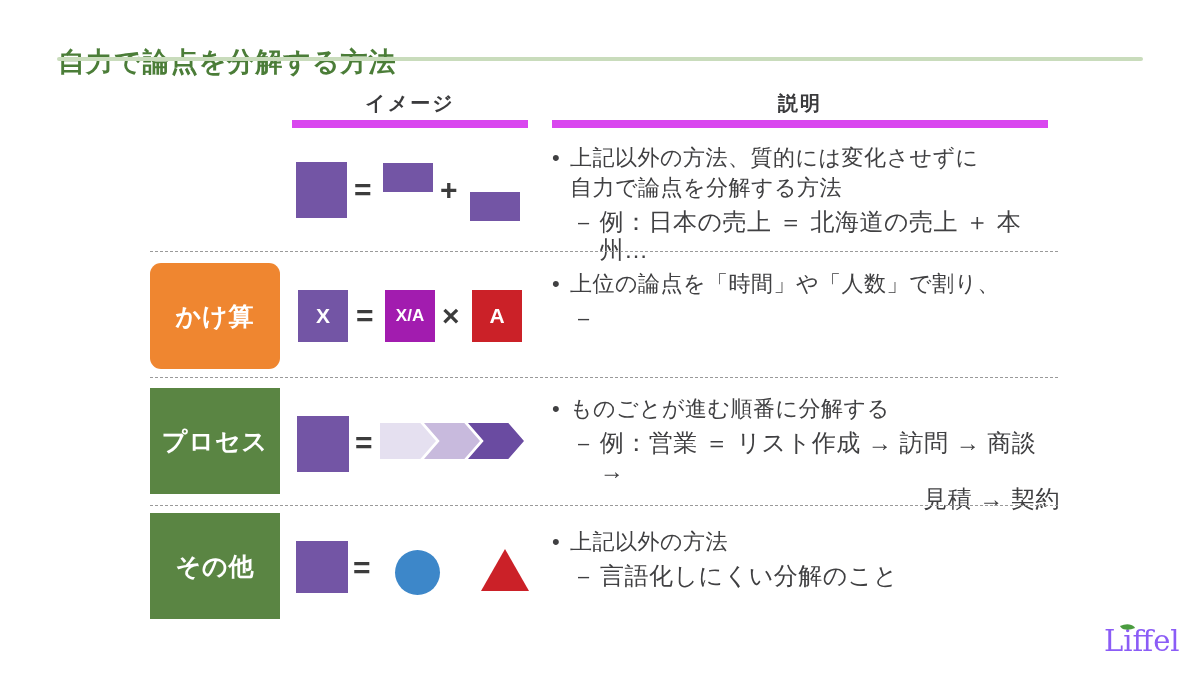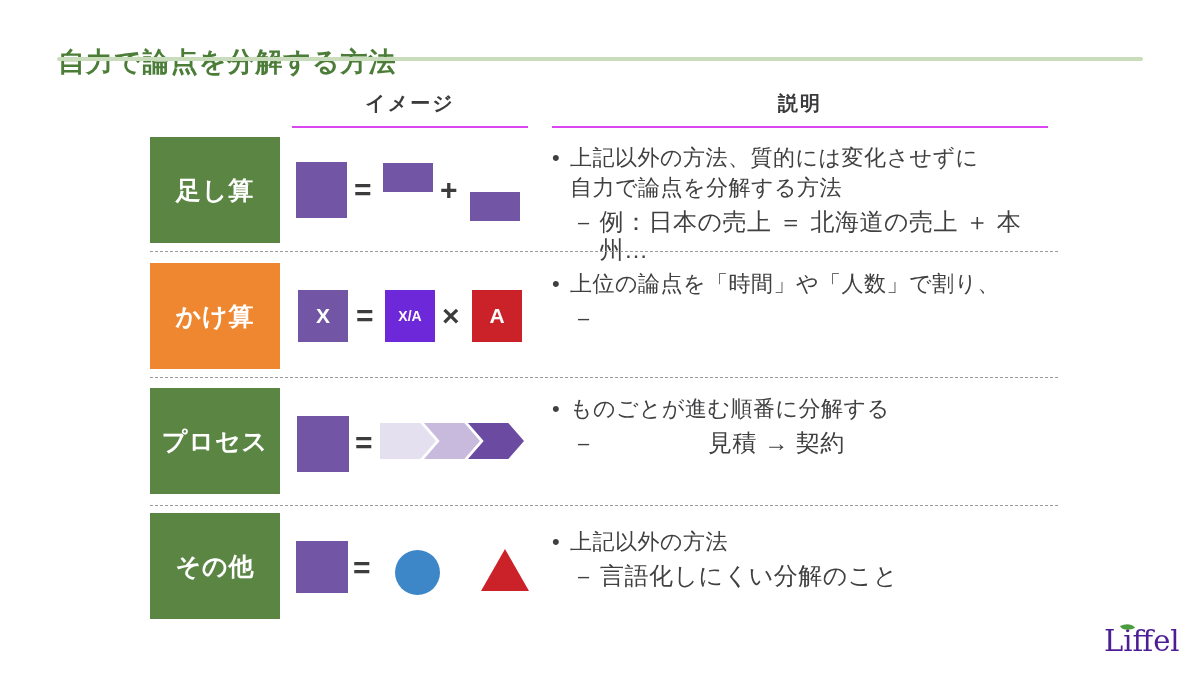--- a/index.html
+++ b/index.html
@@ -15,51 +15,51 @@
     font-size:27px; font-weight:700; color:#4b7d38; letter-spacing:1px;margin-top:28px;
   }
   .title-rule {
     position:absolute; left:57px; top:57px; width:1086px; height:4px;
     background:#c9dcbc; border-radius:2px;
   }
   
   .col-header {
     position:absolute; top:90px; height:38px;
     font-size:20px; font-weight:700; color:#3b3b3d; text-align:center;
-    border-bottom:2px solid #d946ef; padding-bottom:4px; letter-spacing:2px;
+    border-bottom:8px solid #d946ef; padding-bottom:4px; letter-spacing:2px;
   }
   .col-header.img-h  { left:292px; width:236px; }
   .col-header.desc-h { left:552px; width:496px; }
   
   .row { position:absolute; left:150px; width:910px; height:106px; }
   .row.r0 { top:137px; } .row.r1 { top:263px; } .row.r2 { top:388px; } .row.r3 { top:513px; }
   .sep {
     position:absolute; left:150px; width:908px; height:0;
     border-top:1px dashed #9a9a9a;
   }
   .sep.s0 { top:251px; } .sep.s1 { top:377px; } .sep.s2 { top:505px; }
   .label-box {
     position:absolute; left:0; top:0; width:130px; height:106px;
     display:flex; align-items:center; justify-content:center;
     color:#ffffff; font-size:25px; font-weight:700; letter-spacing:1px;
   }
   .label-green  { background:#5a8543; }
-  .label-orange { background:#ef8630; }
+  .label-orange { background:#ef8630;border-radius:11px; }
   
   .img-cell { position:absolute; left:142px; top:0; width:240px; height:106px; }
   .op {
     position:absolute; font-size:30px; font-weight:700; color:#3c3c3c;
     line-height:1;
   }
   .sq { position:absolute; background:#7355a5; }
   .sq.white-lab {
     display:flex; align-items:center; justify-content:center;
     color:#ffffff; font-weight:700; font-size:21px;
   }
-  .sq.blue { background:#6d28d9; font-size:14px; }
+  .sq.blue { background:#a21caf; font-size:17px; }
   .sq.red  { background:#cb2128; }
   .chev-strip { position:absolute; left:88px; top:35px; display:flex; }
   .chev { width:56px; height:36px; }
   .chev.c0 { background:#e5e0f0; clip-path:polygon(0 0, 72% 0, 100% 50%, 72% 100%, 0 100%); }
   .chev.c1 { background:#c8badd; margin-left:-12px;
              clip-path:polygon(0 0, 72% 0, 100% 50%, 72% 100%, 0 100%, 28% 50%); }
   .chev.c2 { background:#6a4ba1; margin-left:-12px;
              clip-path:polygon(0 0, 72% 0, 100% 50%, 72% 100%, 0 100%, 28% 50%); }
   .circle {
     position:absolute; left:103px; top:37px; width:45px; height:45px;
@@ -77,41 +77,40 @@
   .btext { font-size:22px; line-height:30px; letter-spacing:0.5px; }
   .example-line { display:flex; margin-left:26px; margin-top:5px; }
   .dmark { width:22px; font-size:20px; line-height:28px; }
   .etext { font-size:24px; line-height:28px; letter-spacing:0.5px; }
   .etext .cont-line { padding-left:108px;text-align:right; }
   
   .row.r3 .desc-cell { top:14px; }
   
   .logo {
     position:absolute; left:1104px; top:624px; width:86px; height:42px;
-    font-family:"DejaVu Serif", serif; font-size:29px; color:#4c1d95;
+    font-family:"DejaVu Serif", serif; font-size:29px; color:#8b5cf6;
   }
   .leaf {
     position:absolute; left:17px; top:-1px; width:13px; height:8px;
     background:#4a9c3f; border-radius:0 100% 0 100%;
     transform:rotate(-24deg);
   }
 </style>
 </head>
 <body>
 
 <div class="page">
 
   <div class="title">自力で論点を分解する方法</div>
   <div class="title-rule"></div>
 
   <div class="col-header img-h">イメージ</div>
   <div class="col-header desc-h">説明</div>
 
   <div class="row r0">
-    <div class="label-box label-green">足し算</div>
     <div class="img-cell">
       <div class="sq" style="left:4px; top:25px; width:51px; height:56px;"></div>
       <div class="op" style="left:62px; top:38px;">=</div>
       <div class="sq" style="left:91px; top:26px; width:50px; height:29px;"></div>
       <div class="op" style="left:148px; top:38px;">+</div>
       <div class="sq" style="left:178px; top:55px; width:50px; height:29px;"></div>
     </div>
     <div class="desc-cell">
       <div class="bullet-line">
         <span class="bmark">•</span>
@@ -167,20 +166,21 @@
     <div class="desc-cell">
       <div class="bullet-line">
         <span class="bmark">•</span>
         <div class="btext">
           <div>ものごとが進む順番に分解する</div>
         </div>
       </div>
       <div class="example-line">
         <span class="dmark">–</span>
         <div class="etext">
+          <div>例：営業 ＝ リスト作成 → 訪問 → 商談 →</div>
           <div class="cont-line">見積 → 契約</div>
         </div>
       </div>
     </div>
   </div>
 
   <div class="sep s2"></div>
 
   <div class="row r3">
     <div class="label-box label-green">その他</div>

